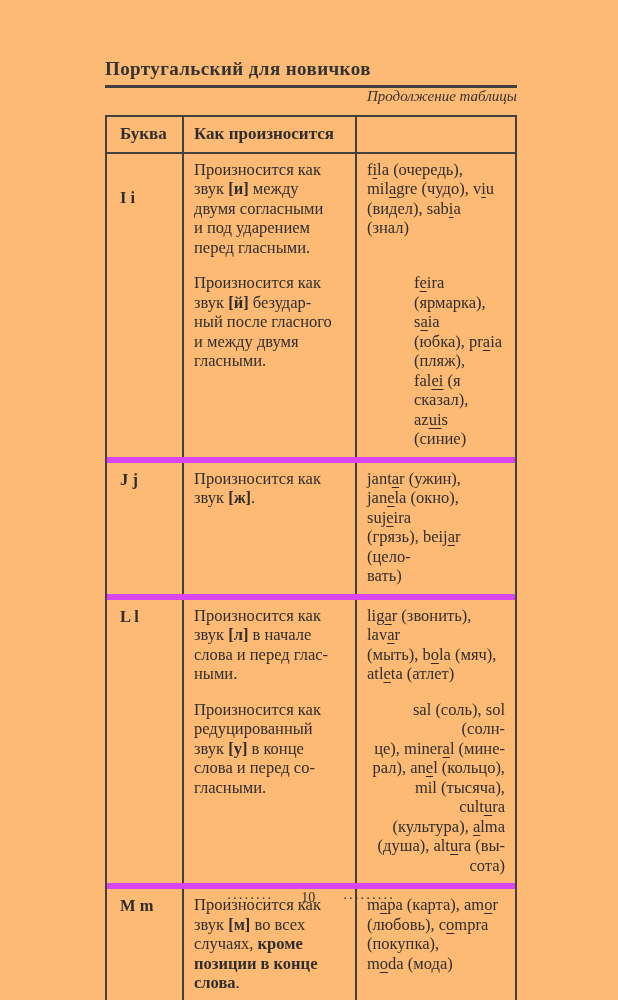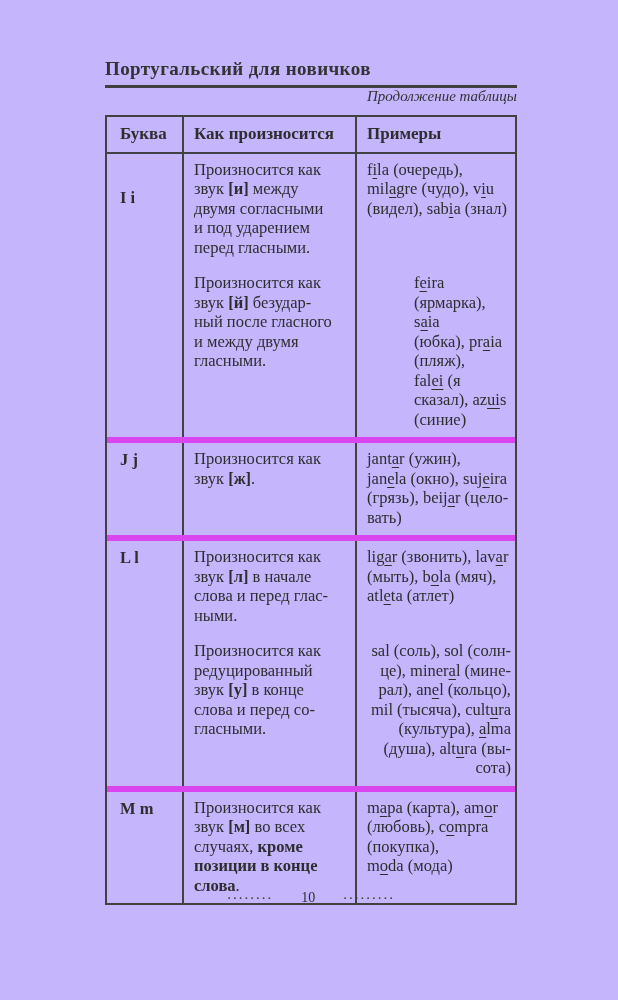--- a/index.html
+++ b/index.html
@@ -1,18 +1,18 @@
 <!DOCTYPE html>
 <html><head>
 <meta charset="utf-8">
 <style>
   html, body { margin: 0; padding: 0; background: #e9e9e9; }
   .page {
     width: 618px; height: 1000px;
-    background: #c4b5fd;
+    background: #fdba74;
     position: relative;
     overflow: hidden;
     font-family: "Liberation Serif", "DejaVu Serif", serif;
     color: #2e2e2e;
     margin: 0 auto;
   }
   .content { position: absolute; left: 105px; top: 58px; width: 412px; }
 
   .running-head {
     font-size: 19px; font-weight: bold; letter-spacing: 0.4px; color: #333333;
@@ -41,21 +41,21 @@
 
   .thead { border-bottom: 2px solid #414141; }
   .trow + .trow { border-top: 6px solid #d946ef; }
 
   .th { font-weight: bold; font-size: 17px; padding: 7px 4px 8px 12px; }
   .th:first-child { padding-left: 13px; }
 
   .trow { padding: 6px 0 8px; row-gap: 16px; font-size: 16.5px; line-height: 19.5px; }
   .cell-letter { grid-column: 1; font-weight: bold; padding-left: 13px; padding-top: 1px; }
   .cell-desc  { grid-column: 2; padding-left: 12px; padding-right: 16px; }
-  .cell-ex    { grid-column: 3; padding-left: 12px; padding-right: 4px; }
+  .cell-ex    { grid-column: 3; padding-left: 12px; padding-right: 10px; }
 
   .cell-desc b, .cell-ex b { font-weight: bold; }
   .cell-desc u, .cell-ex u {
     text-decoration: underline;
     text-underline-offset: 2.5px;
     text-decoration-thickness: 1px;
   }
 
   .footer {
     position: absolute; top: 889px; left: 105px; width: 412px;
@@ -72,21 +72,20 @@
 
     <div class="running-head">Португальский для новичков</div>
     <div class="head-rule"></div>
 
     <div class="table-caption">Продолжение таблицы</div>
 
     <div class="ptable">
       <div class="thead">
         <div class="th">Буква</div>
         <div class="th">Как произносится</div>
-        <div class="th">Примеры</div>
       </div>
       <div id="table-body">
           <div class="trow">
             <div class="cell-letter" style="grid-row: 1 / span 2; margin-top: 27px;">I i</div>
             <div class="cell-desc" style="grid-row: 1;">Произносится как<br>звук <b>[и]</b> между<br>двумя согласными<br>и под ударением<br>перед гласными.</div>
             <div class="cell-ex" style="grid-row: 1;">f<u>i</u>la (очередь),<br>mil<u>a</u>gre (чудо), v<u>i</u>u<br>(видел), sab<u>i</u>a (знал)</div>
             <div class="cell-desc" style="grid-row: 2;">Произносится как<br>звук <b>[й]</b> безудар-<br>ный после гласного<br>и между двумя<br>гласными.</div>
             <div class="cell-ex" style="grid-row: 2; margin-left: 47px;">f<u>e</u>ira (ярмарка), s<u>a</u>ia<br>(юбка), pr<u>a</u>ia (пляж),<br>fal<u>ei</u> (я сказал), az<u>ui</u>s<br>(синие)</div>
           </div>
           <div class="trow">

